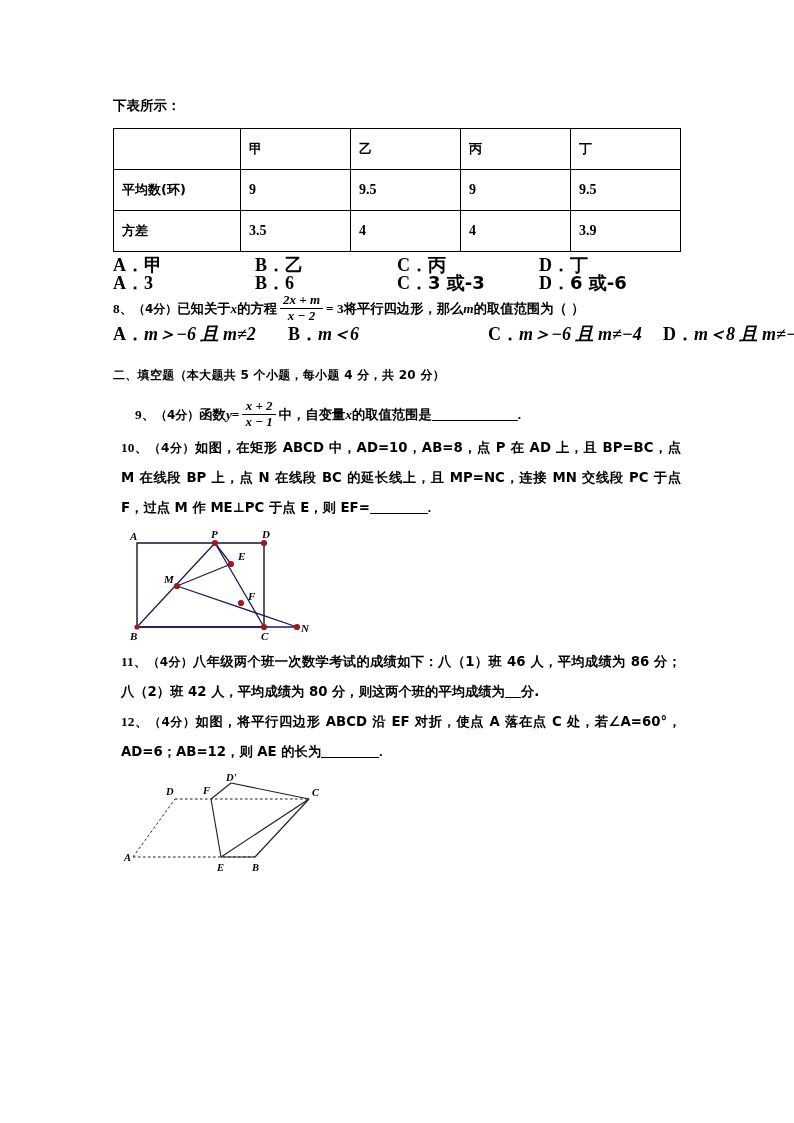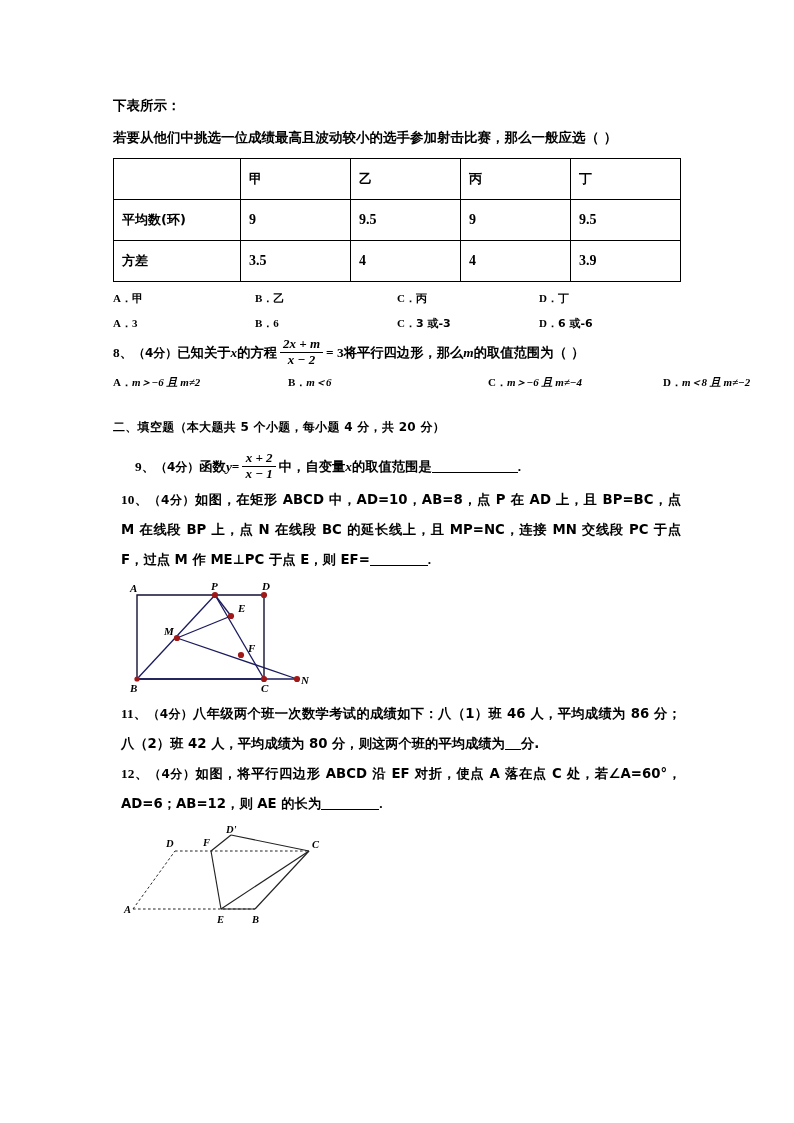--- a/index.html
+++ b/index.html
@@ -85,22 +85,22 @@
   table.scores td.first { width: 110px; }
   table.scores td.num {
     font-family: "Liberation Serif", "DejaVu Serif", serif;
     font-weight: bold;
     font-size: 14px;
   }
 
   
   .opts {
     display: block;
-    font-size: 11px;
-    line-height: 25px;
+    font-size: 18px;
+    line-height: 17px;
     white-space: nowrap;
     font-family: "Liberation Serif", "DejaVu Serif", serif;
     font-weight: bold;
   }
   .opts .opt { display: inline-block; }
   .opts.four-wide .opt { width: 142px; }
   .opt .lab { font-family: "Liberation Serif", serif; font-weight: bold; }
   .opt .cnv {
     font-family: "DejaVu Sans", "Liberation Sans", sans-serif;
     font-weight: bold;
@@ -164,21 +164,20 @@
 
   sup { font-size: 9px; vertical-align: super; }
 </style>
 </head>
 <body>
 
 <div class="page">
   <div class="content">
 
     <div class="line cn">下表所示：</div>
-    <div class="q-intro">若要从他们中挑选一位成绩最高且波动较小的选手参加射击比赛，那么一般应选（       ）</div>
 
     <table class="scores">
       <tbody>
           <tr>
         <td class="first"></td>
         <td>甲</td>
         <td>乙</td>
         <td>丙</td>
         <td>丁</td>
       </tr>

